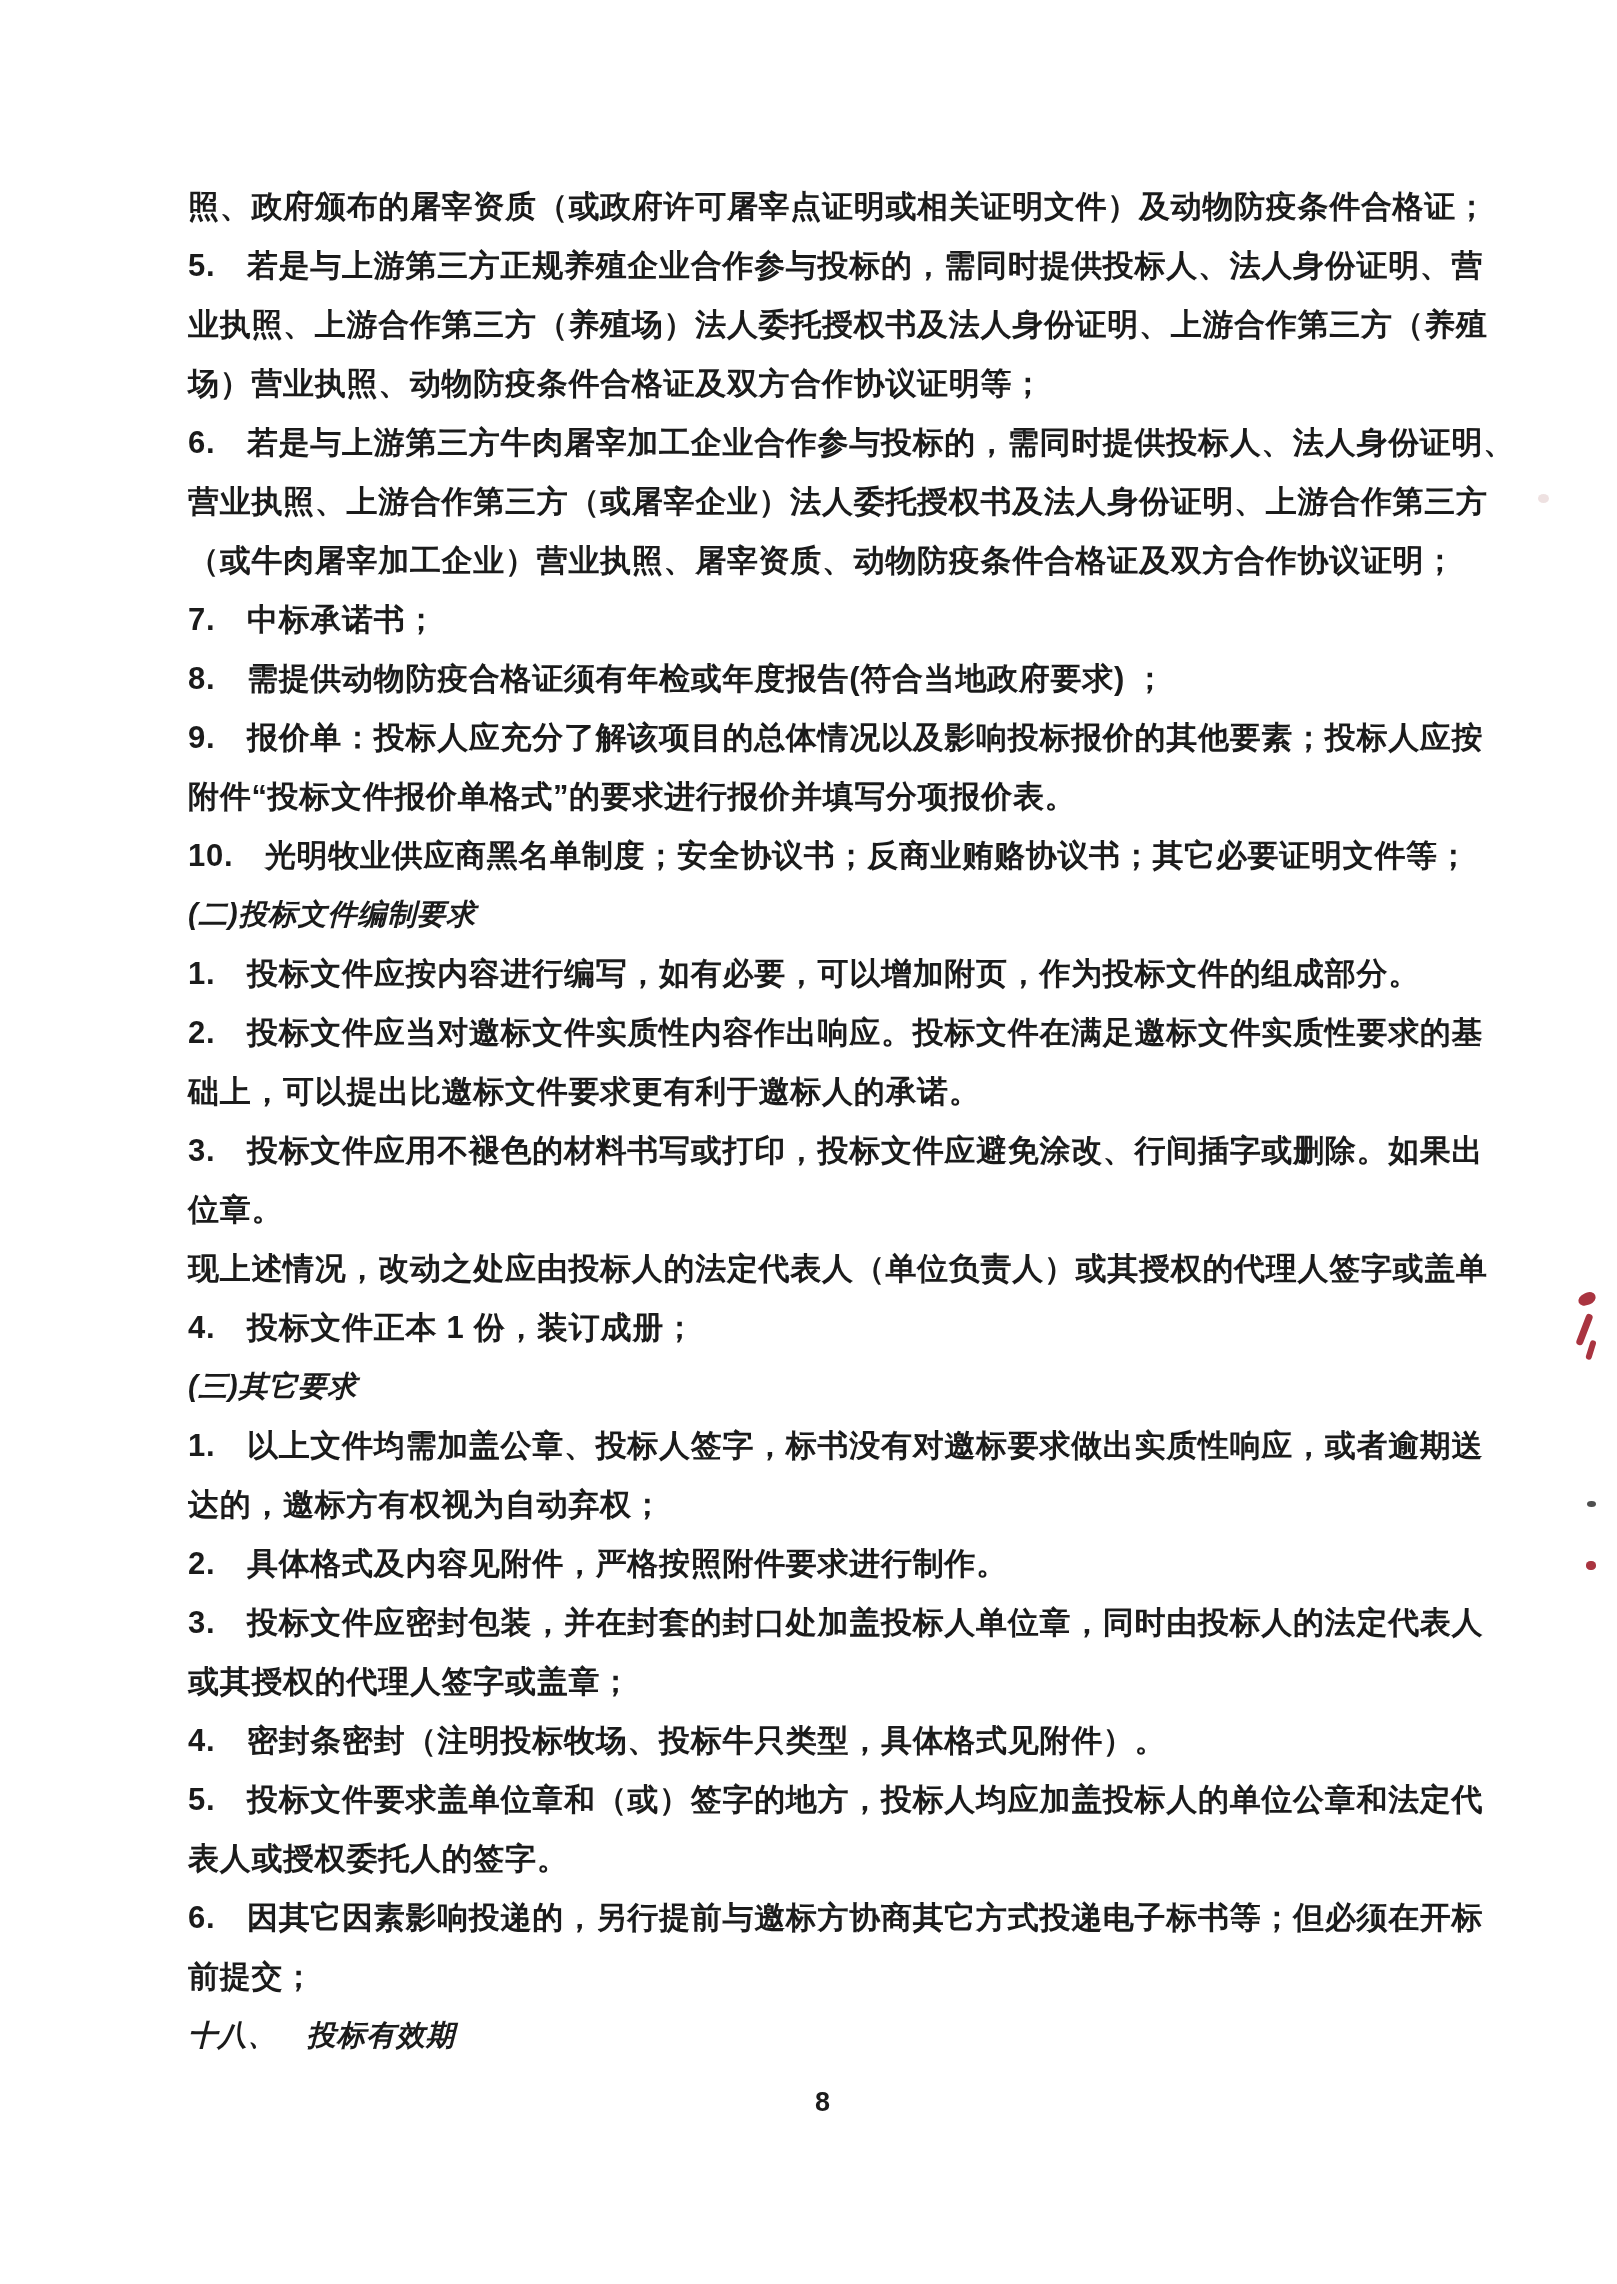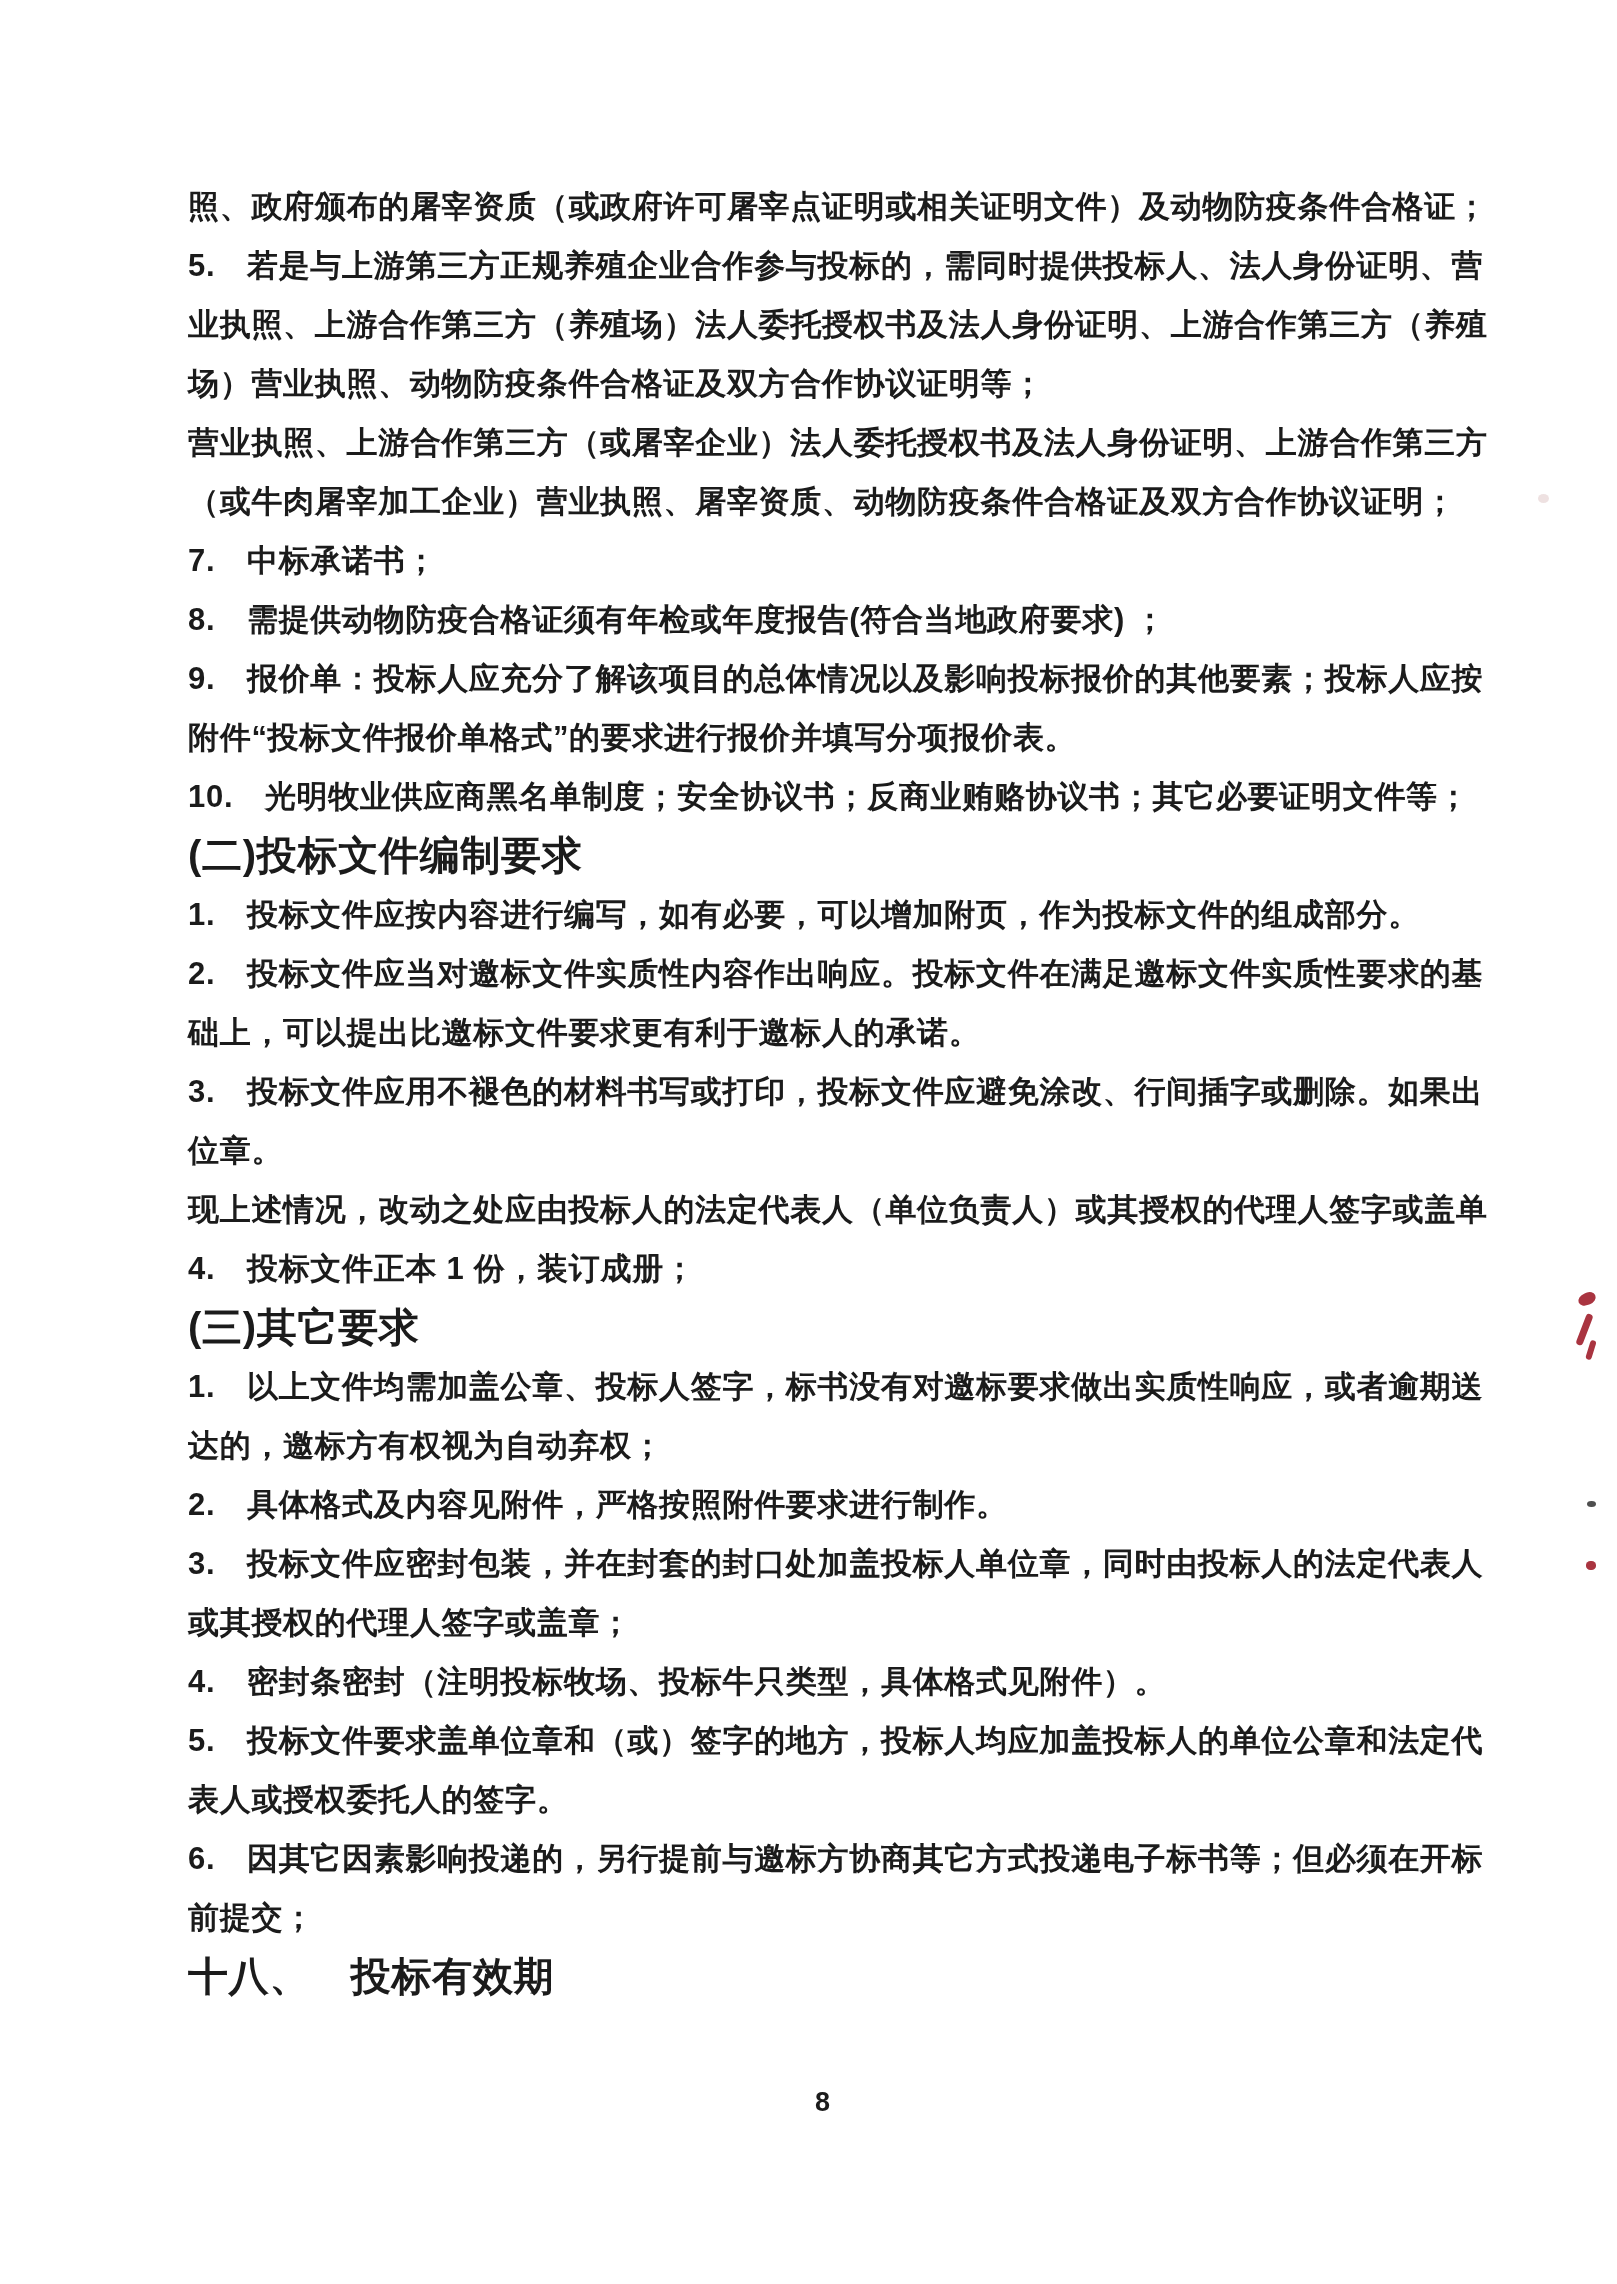--- a/index.html
+++ b/index.html
@@ -27,21 +27,22 @@
     height: 59px;
     line-height: 59px;
     font-size: 31px;
     font-weight: 600;
     letter-spacing: 0.7px;
     white-space: pre;
     overflow: visible;
   }
   .line.heading {
     font-weight: 800;
-    font-size: 40px;
+    font-size: 29px;
+    font-style: italic;
   }
   .page-number {
     position: absolute;
     top: 2087px;
     left: 0;
     width: 100%;
     text-align: center;
     font-size: 27px;
     font-weight: 600;
     color: var(--ink-text, #1b1b1b);
@@ -87,20 +88,21 @@
 <body>
 
 <div class="page">
 
   <div class="text-block">
 
   <div class="line">照、政府颁布的屠宰资质（或政府许可屠宰点证明或相关证明文件）及动物防疫条件合格证；</div>
       <div class="line">5.　若是与上游第三方正规养殖企业合作参与投标的，需同时提供投标人、法人身份证明、营</div>
       <div class="line">业执照、上游合作第三方（养殖场）法人委托授权书及法人身份证明、上游合作第三方（养殖</div>
       <div class="line">场）营业执照、动物防疫条件合格证及双方合作协议证明等；</div>
+      <div class="line">6.　若是与上游第三方牛肉屠宰加工企业合作参与投标的，需同时提供投标人、法人身份证明、</div>
       <div class="line">营业执照、上游合作第三方（或屠宰企业）法人委托授权书及法人身份证明、上游合作第三方</div>
       <div class="line">（或牛肉屠宰加工企业）营业执照、屠宰资质、动物防疫条件合格证及双方合作协议证明；</div>
       <div class="line">7.　中标承诺书；</div>
       <div class="line">8.　需提供动物防疫合格证须有年检或年度报告(符合当地政府要求) ；</div>
       <div class="line">9.　报价单：投标人应充分了解该项目的总体情况以及影响投标报价的其他要素；投标人应按</div>
       <div class="line">附件“投标文件报价单格式”的要求进行报价并填写分项报价表。</div>
       <div class="line">10.　光明牧业供应商黑名单制度；安全协议书；反商业贿赂协议书；其它必要证明文件等；</div>
       <div class="line heading">(二)投标文件编制要求</div>
       <div class="line">1.　投标文件应按内容进行编写，如有必要，可以增加附页，作为投标文件的组成部分。</div>
       <div class="line">2.　投标文件应当对邀标文件实质性内容作出响应。投标文件在满足邀标文件实质性要求的基</div>

